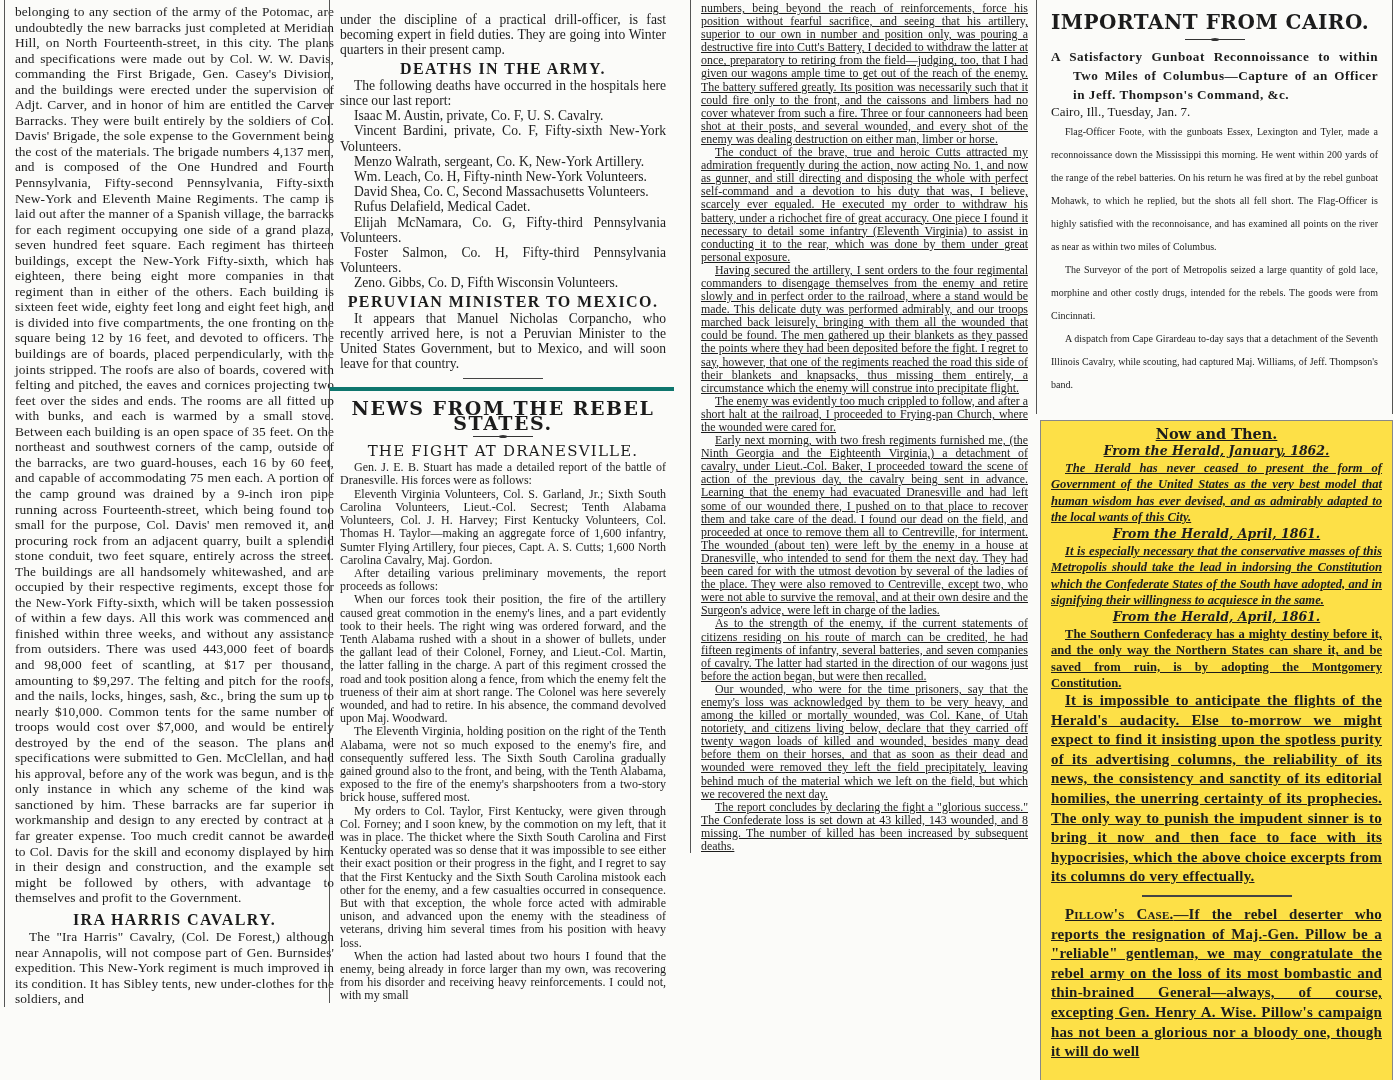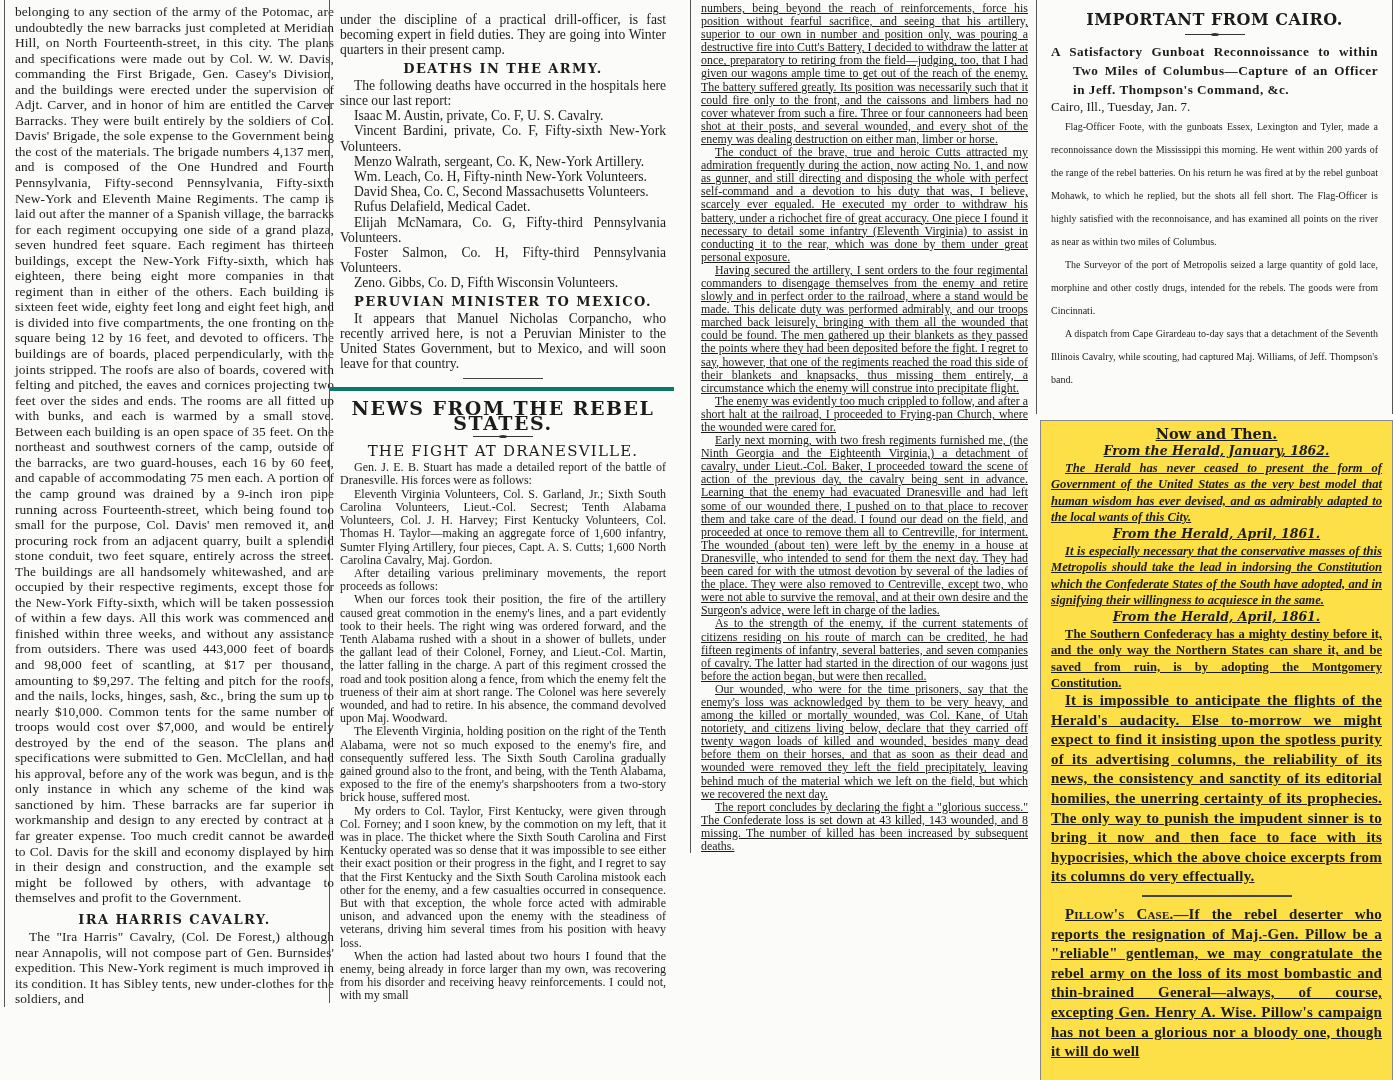--- a/index.html
+++ b/index.html
@@ -17,34 +17,34 @@
     font-family: "Liberation Serif", "DejaVu Serif", serif;
   }
   .indent { text-indent: 14px; }
   .rule-left { border-left: 1px solid #555; }
 
   #col1 { left: 4px; width: 336px; padding: 4px 6px 0 10px; font-size: 13.4px; line-height: 15.55px; letter-spacing: 0.1px; }
   #col2 { left: 329px; width: 345px; padding: 12px 8px 0 10px; font-size: 13.6px; line-height: 15.2px; }
   #col3 { left: 690px; width: 346px; padding: 2px 8px 0 10px; font-size: 11.9px; line-height: 13.1px; text-decoration: underline; }
   #col4 { left: 1036px; width: 357px; padding: 0; }
 
-  .subhead { text-align: center; font-size: 13px; letter-spacing: 1.4px; font-weight: bold; margin: 3px 0 2px 0; }
+  .subhead { text-align: center; font-size: 16px; letter-spacing: 1.4px; font-weight: bold; margin: 3px 0 2px 0; font-family: Liberation Serif, serif; }
   .death { text-indent: 14px; padding-left: 0; }
   .smallcaps { font-variant: small-caps; }
 
   .rebel-box { margin: 8px -8px 0 -10px; border-top: 4px solid #0f766e; padding: 6px 8px 0 10px; }
   .rebel-title { text-align: center; font-family: "DejaVu Serif", serif; font-weight: bold; font-size: 19px; letter-spacing: 1.5px; margin: 4px 0 2px 0; }
   .ornament { display: block; margin: 4px auto 6px auto; width: 60px; height: 3px; position: relative; }
   .ornament::before { content: ""; position: absolute; left: 0; right: 0; top: 1px; height: 1px; background: #333; }
   .ornament::after { content: ""; position: absolute; left: 26px; top: 0; width: 8px; height: 3px; background: #333; border-radius: 50%; }
   .fight-title { text-align: center; font-size: 15px; letter-spacing: 1.2px; margin: 4px 0 2px 0; }
   .rebel-body { font-size: 12px; line-height: 13.2px; }
 
   .cairo-box { padding: 4px 14px 0 14px; border-right: 1px solid #555; border-left: 1px solid #555; height: 414px; box-sizing: border-box; }
-  .cairo-title { text-align: center; font-family: "DejaVu Serif", serif; font-weight: bold; font-size: 16px; letter-spacing: 0.5px; margin: 6px 0 0 0; }
+  .cairo-title { text-align: left; font-family: "DejaVu Serif", serif; font-weight: bold; font-size: 20px; letter-spacing: 0.5px; margin: 6px 0 0 0; }
   .cairo-deck { font-weight: bold; font-size: 13.2px; line-height: 19px; letter-spacing: 0.5px; padding-left: 22px; text-indent: -22px; margin: 4px 0 0 0; }
   .dateline { text-align: right; font-size: 13px; margin: 0 0 4px 0; padding-right: 10px; }
   .cairo-body { font-size: 10px; line-height: 23px; }
 
   .now-box { margin: 6px 0 0 4px; border: 1px solid #888; border-bottom: none; padding: 2px 10px 0 10px; height: 660px; box-sizing: border-box; background: #fde047; text-decoration: underline; }
   .now-title { text-align: center; font-weight: bold; font-size: 14.5px; margin: 2px 0 0 0; }
   .from-line { text-align: center; font-style: italic; font-weight: bold; font-size: 12.5px; margin: 1px 0; }
   .now-body { font-size: 12.6px; line-height: 16.2px; }
   .now-italic { font-style: italic; font-weight: bold; }
   .big-body { font-size: 15px; line-height: 19.6px; font-weight: bold; letter-spacing: 0.2px; margin-top: 4px; }

